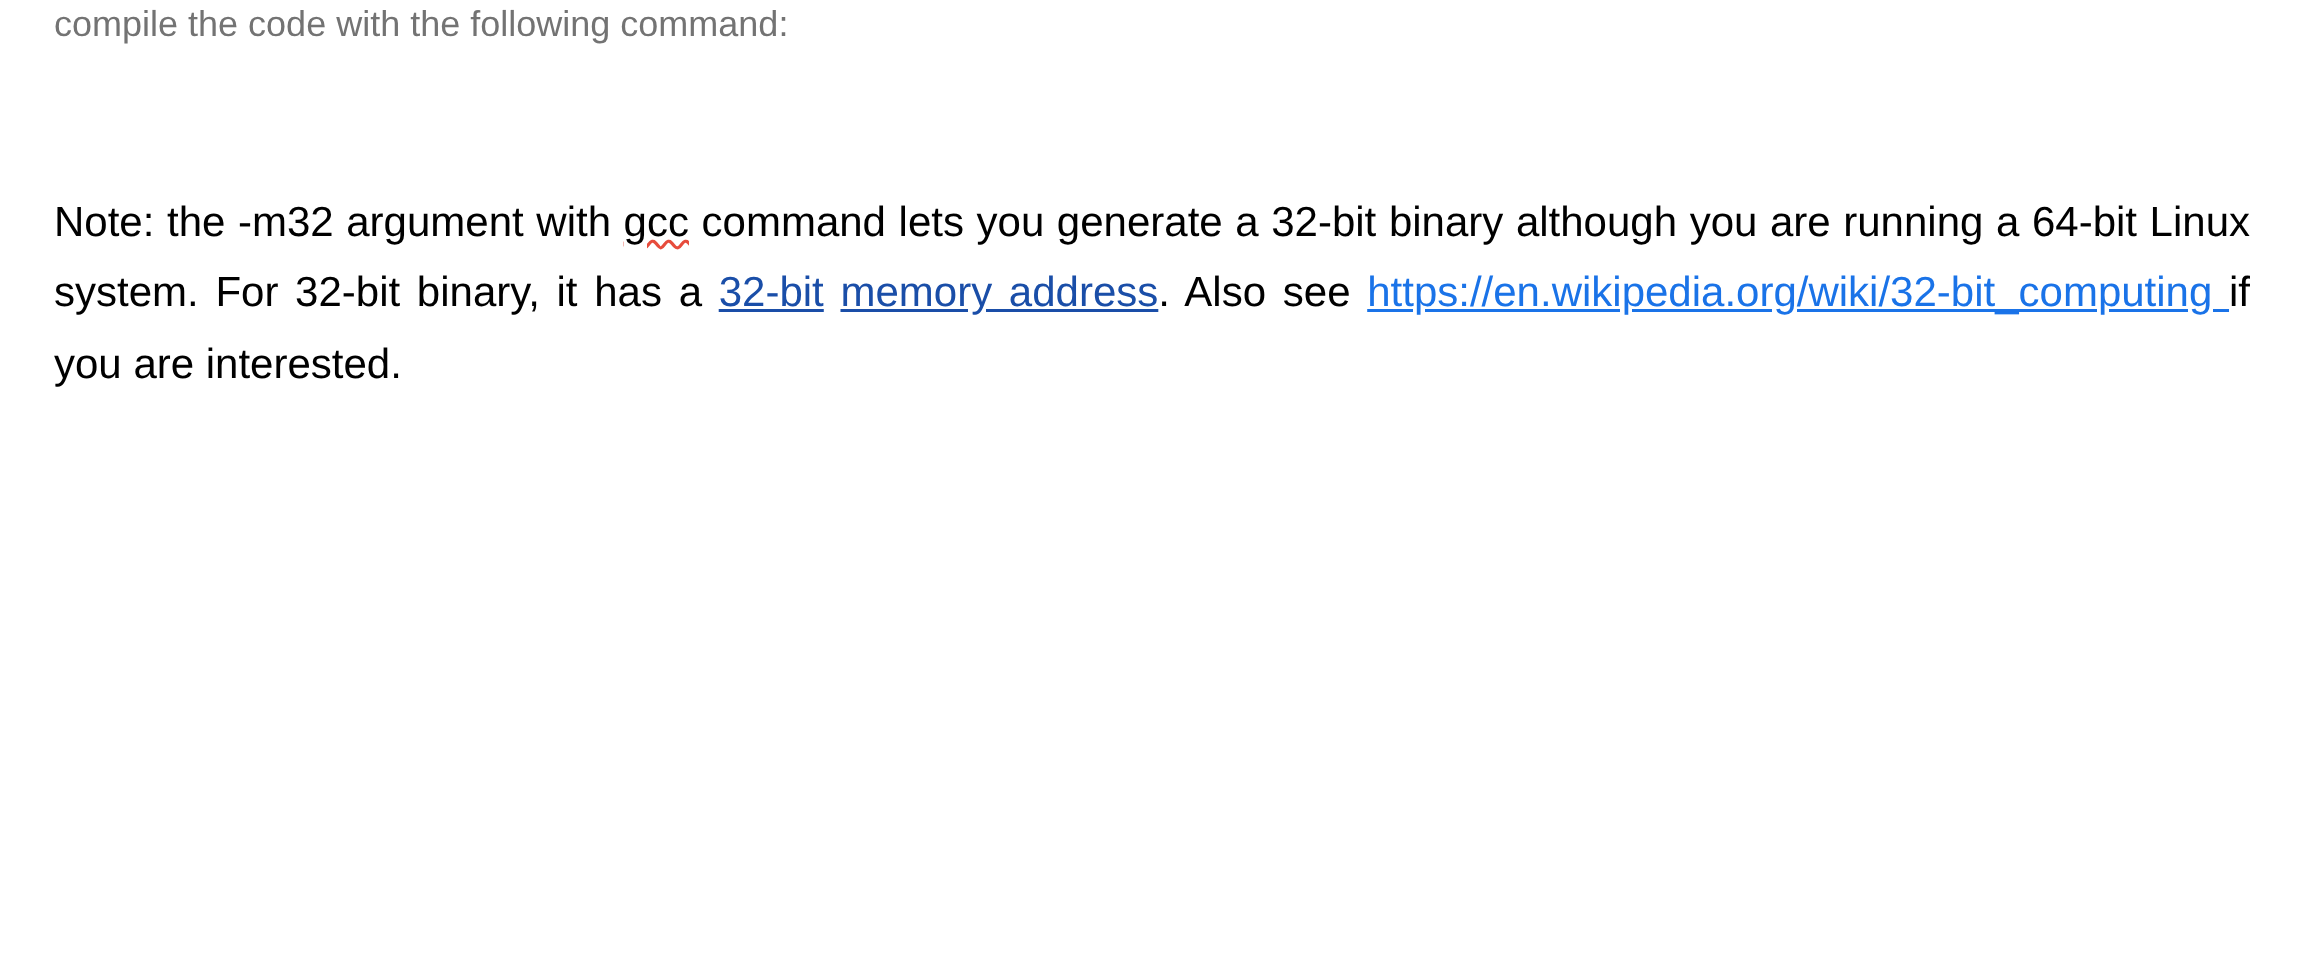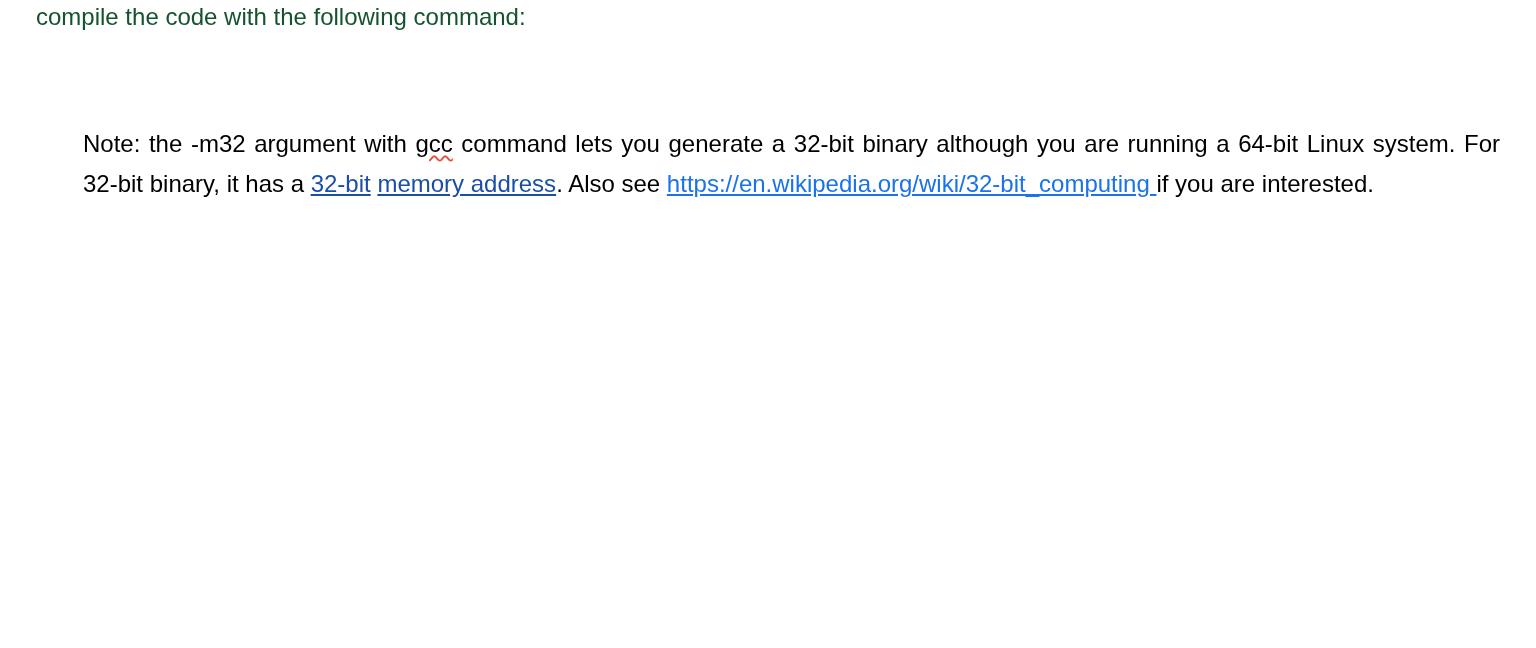--- a/index.html
+++ b/index.html
@@ -10,21 +10,21 @@
     background: #ffffff;
     font-family: Arial, Helvetica, sans-serif;
     color: #000000;
   }
   .page {
     padding: 0 36px;
     box-sizing: border-box;
   }
   .intro {
     font-size: 24px;
-    color: #14532d;
+    color: #737373;
     margin-top: 0;
     margin-bottom: 90px;
     line-height: 1.4;
   }
   .terminal {
     background: #333333;
     color: #ffffff;
     font-family: "Courier New", Courier, monospace;
     font-size: 25px;
     font-weight: bold;
@@ -32,26 +32,25 @@
     white-space: pre;
     letter-spacing: 0.5px;
     margin-bottom: 270px;
   }
   .squiggle-red {
     text-decoration: underline wavy #e74c3c;
     text-decoration-thickness: 1.5px;
     text-underline-offset: 3px;
   }
   .note {
-    font-size: 24px;
+    font-size: 28px;
     color: #000;
     line-height: 1.7;
     text-align: justify;
     text-justify: inter-word;
-    margin-left: 47px;
   }
   .link {
     color: #1a73e8;
     text-decoration: underline;
     cursor: pointer;
   }
   .link-dark {
     color: #1a4ea8;
   }
 </style>

